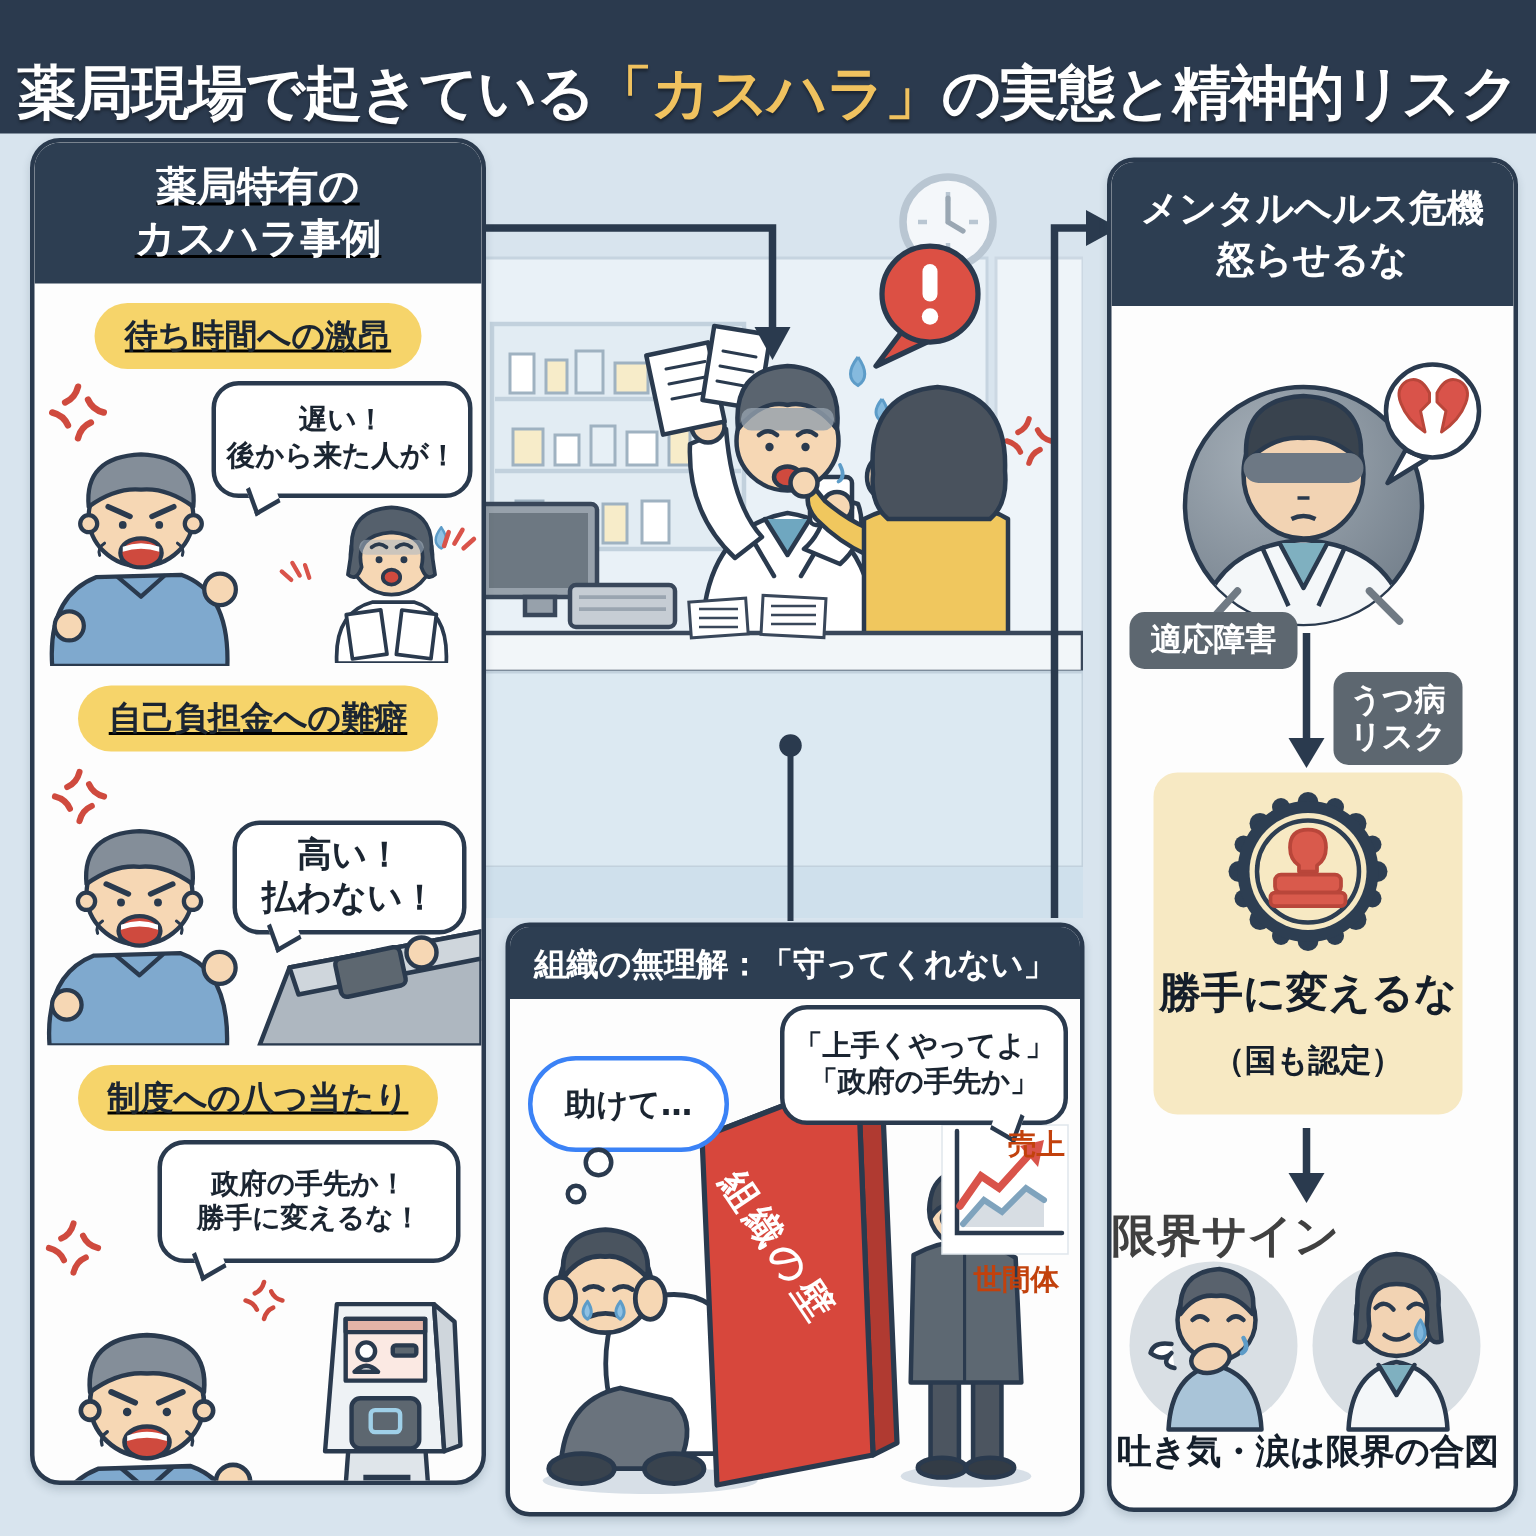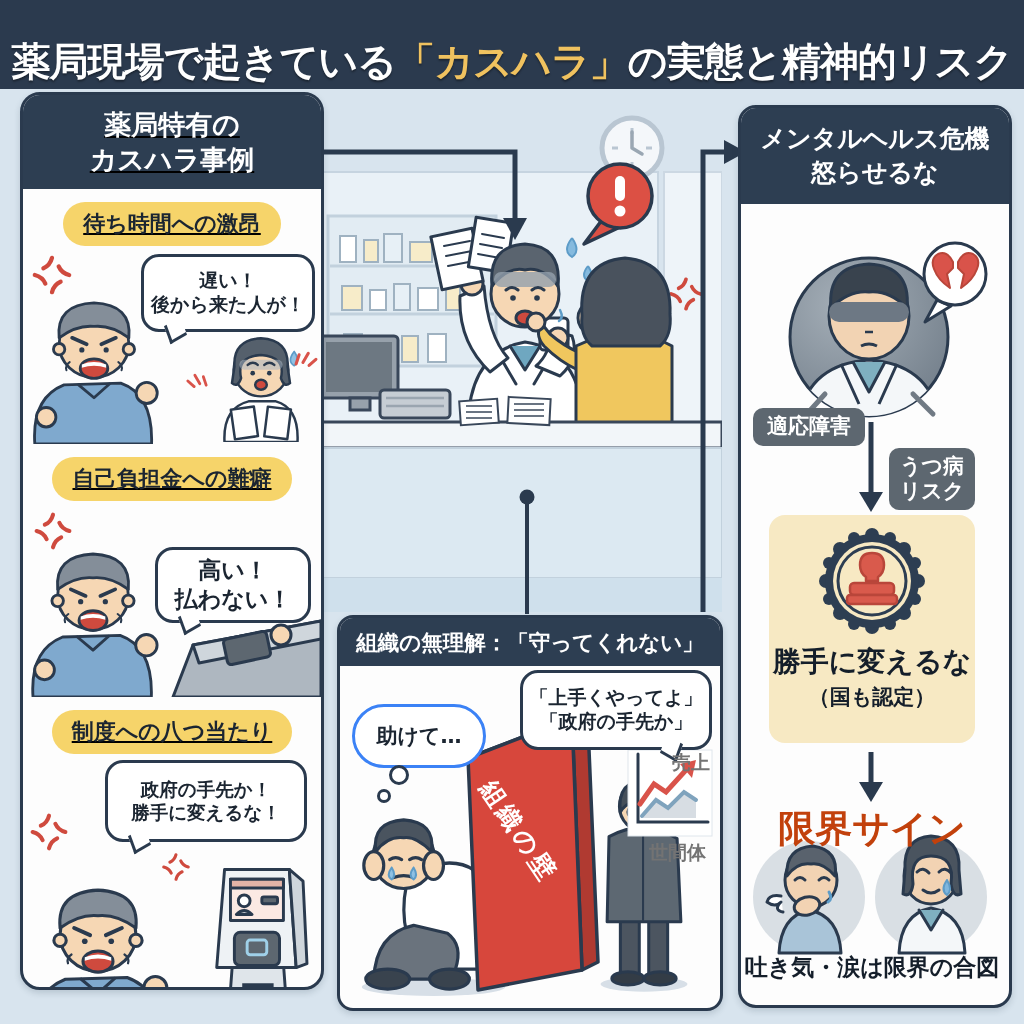--- a/index.html
+++ b/index.html
@@ -35,21 +35,21 @@
     transform:rotate(30deg) skew(10deg);}
   .thought{position:absolute;background:#fff;border:3px solid #3b82f6;border-radius:34px;
     color:#1b2531;font-weight:800;display:flex;align-items:center;justify-content:center;z-index:3;}
   .thought::before{content:"";position:absolute;left:34px;bottom:-20px;width:14px;height:14px;
     border-radius:50%;background:#fff;border:3px solid #2a3a4e;}
   .thought::after{content:"";position:absolute;left:22px;bottom:-38px;width:8px;height:8px;
     border-radius:50%;background:#fff;border:3px solid #2a3a4e;}
   .tag{position:absolute;background:#5d6770;color:#fff;font-weight:800;border-radius:10px;
     display:flex;align-items:center;justify-content:center;text-align:center;line-height:1.2;z-index:3;}
   svg{display:block;}
-  .lbl{position:absolute;color:#737373;font-weight:800;z-index:4;}
+  .lbl{position:absolute;color:#c2410c;font-weight:800;z-index:4;}
 </style>
 </head>
 <body>
 
 <svg width="0" height="0" style="position:absolute" aria-hidden="true">
 <defs>
   <symbol id="sym-angry-man" viewBox="0 0 170 185">
     <g stroke="#2a3a4e" stroke-width="3.5" stroke-linecap="round" stroke-linejoin="round">
       <path d="M12,185 Q8,128 48,112 L118,110 Q158,124 156,185 Z" fill="#7fa9ce"></path>
       <path d="M66,112 L85,128 L104,111" fill="none"></path>
@@ -468,21 +468,21 @@
           </g>
           <circle cx="58" cy="58" r="39" fill="#f7e9c3"></circle>
           <circle cx="58" cy="58" r="34" fill="none" stroke="#2d3e52" stroke-width="3"></circle>
           <g fill="#d95a4c" stroke="#b9463a" stroke-width="2.5" stroke-linejoin="round">
             <path d="M58,30 q12,0 12,12 q0,8 -6,12 l0,4 -12,0 0,-4 q-6,-4 -6,-12 q0,-12 12,-12 Z"></path>
             <rect x="36" y="60" width="44" height="12" rx="4"></rect>
             <rect x="33" y="72" width="50" height="9" rx="3"></rect>
           </g>
         </svg>
         <div style="text-align:center;font-size:28px;font-weight:900;color:#141e2a;margin-top:4px;">勝手に変えるな</div>
-        <div style="text-align:center;font-size:21px;font-weight:800;color:#141e2a;margin-top:2px;">（国も認定）</div>
-      </div>
-
-      <div class="lbl" style="left:0;top:600px;width:262px;text-align:center;font-size:37px;font-weight:900;color:#c2410c;">限界サイン</div>
+        <div style="text-align:center;font-size:21px;font-weight:800;color:#141e2a;margin-top:12px;">（国も認定）</div>
+      </div>
+
+      <div class="lbl" style="left:0;top:600px;width:262px;text-align:left;font-size:30px;font-weight:900;color:#404040;">限界サイン</div>
       <div class="lbl" style="left:0;top:748px;width:262px;text-align:center;font-size:23px;font-weight:900;color:#141e2a;">吐き気・涙は限界の合図</div>
     </div>
   </div>
 
 </div>
 
 </body></html>

